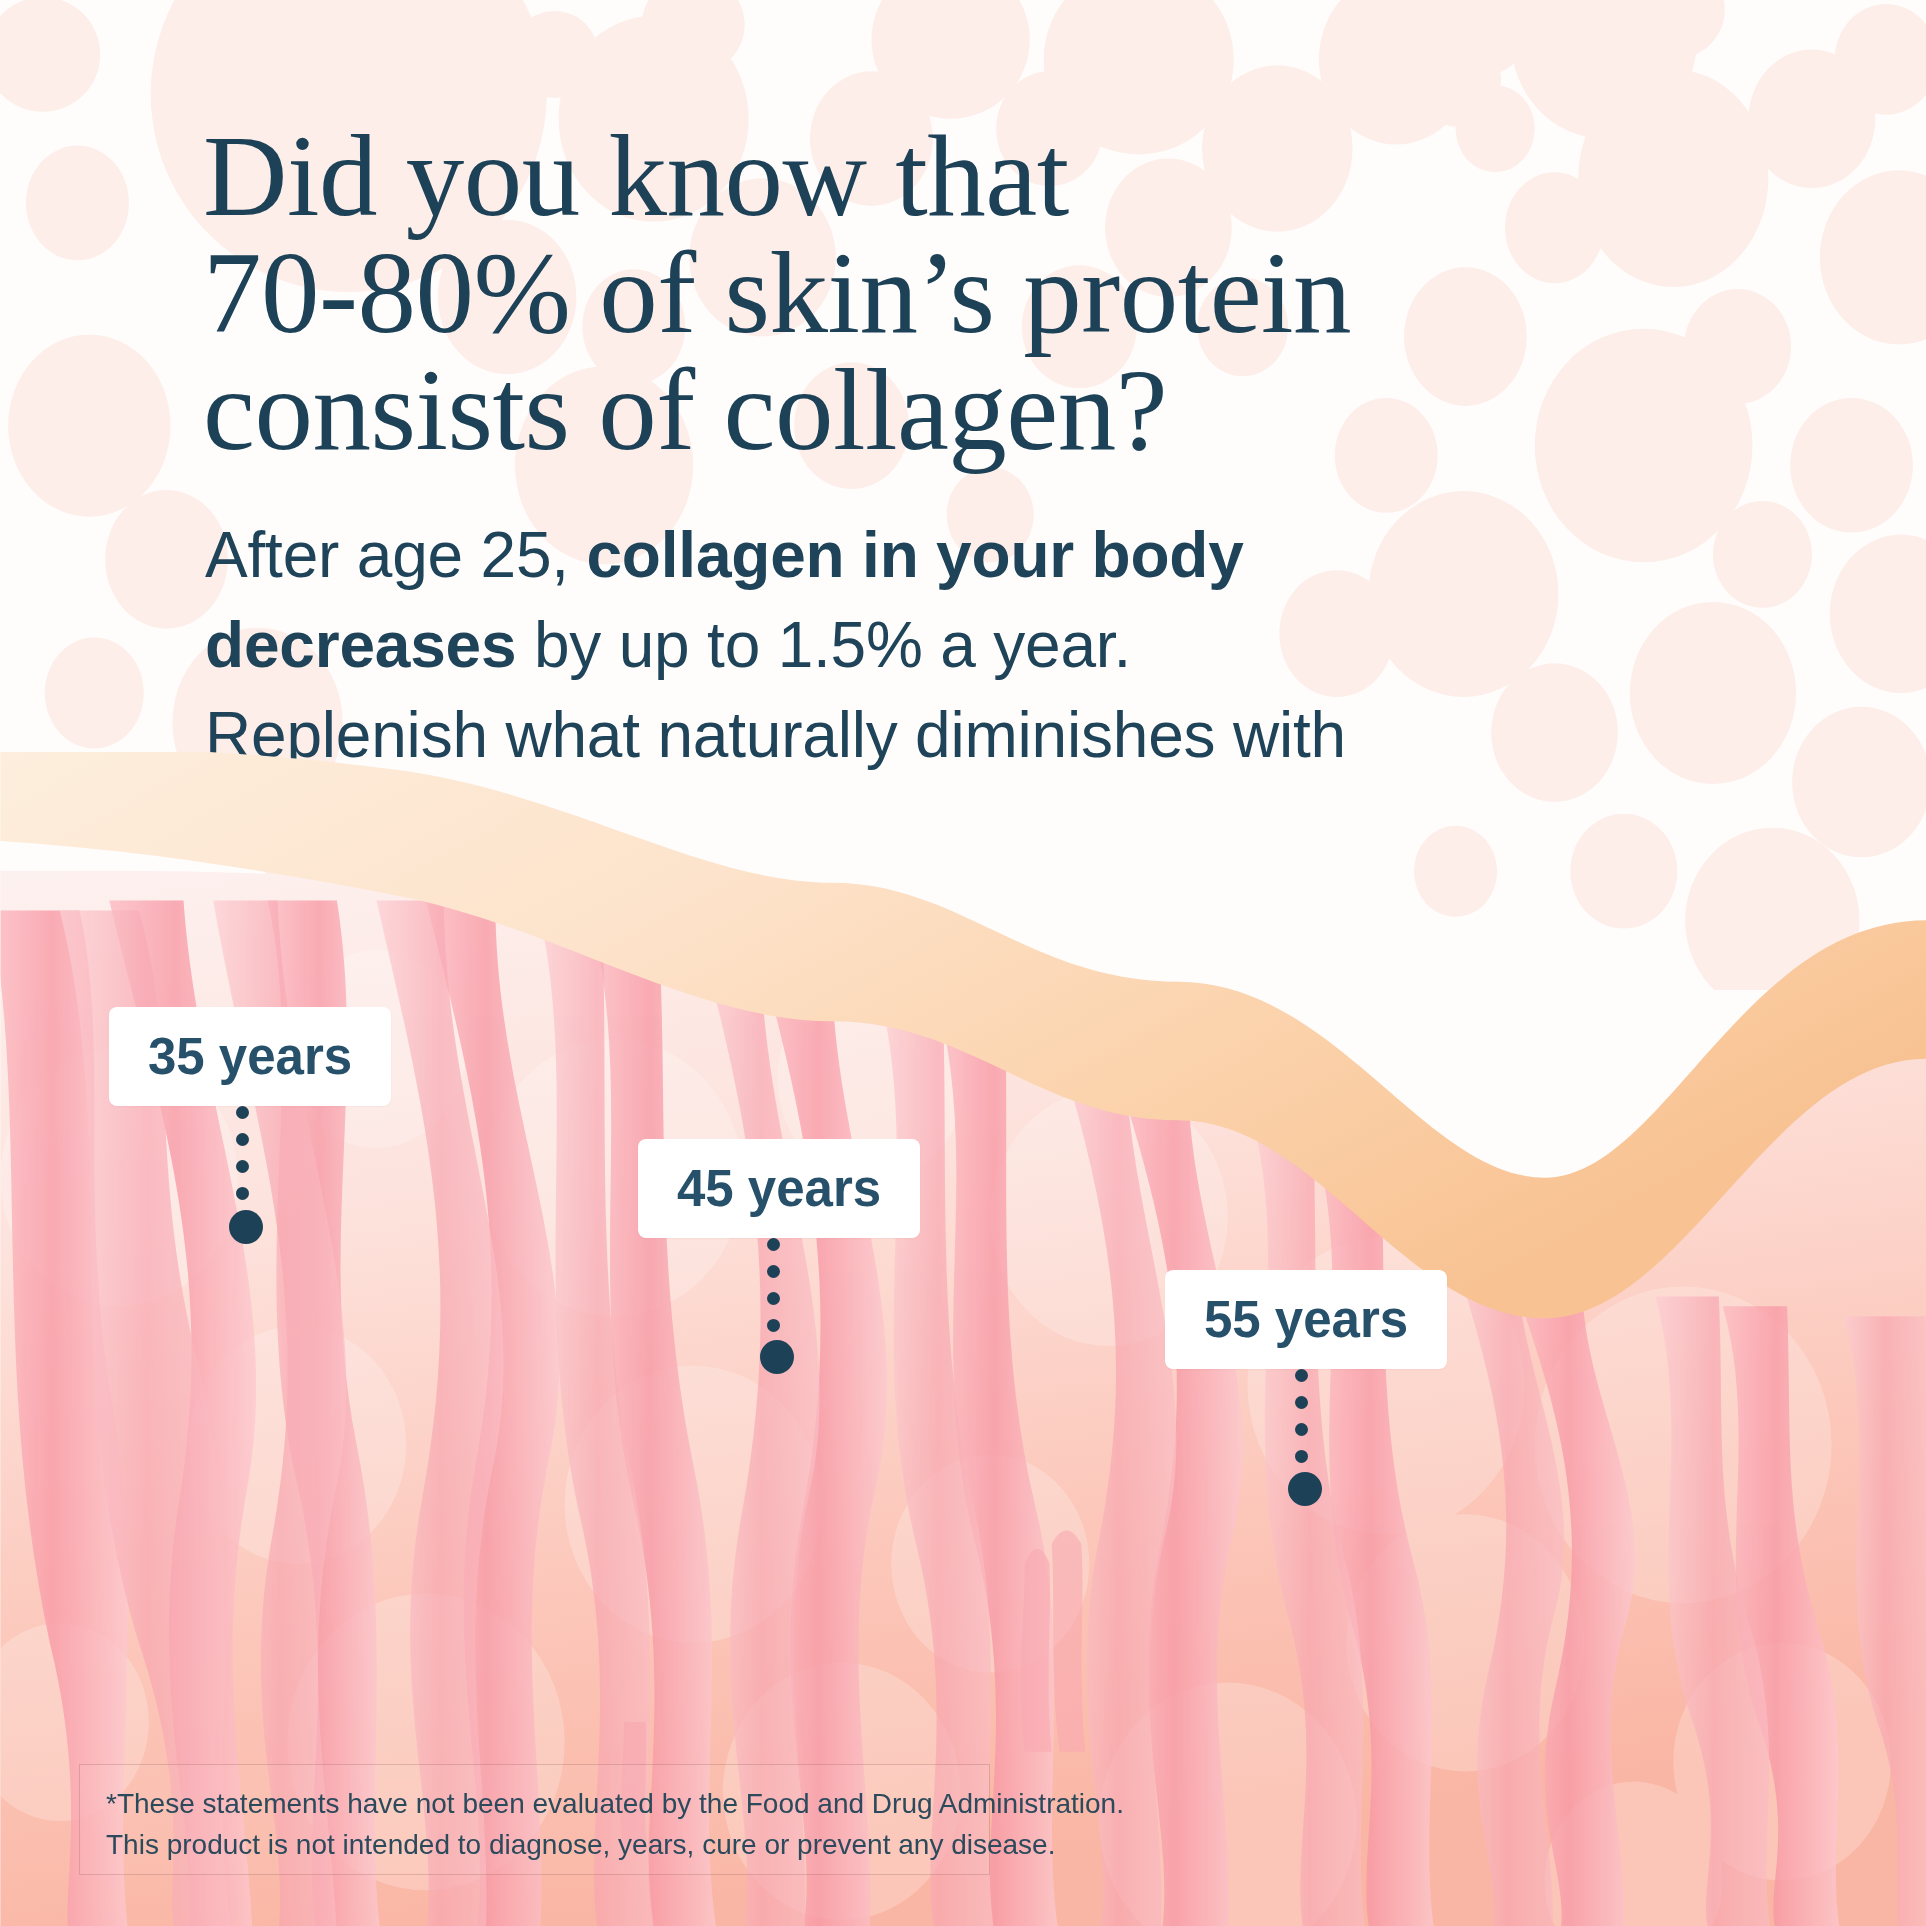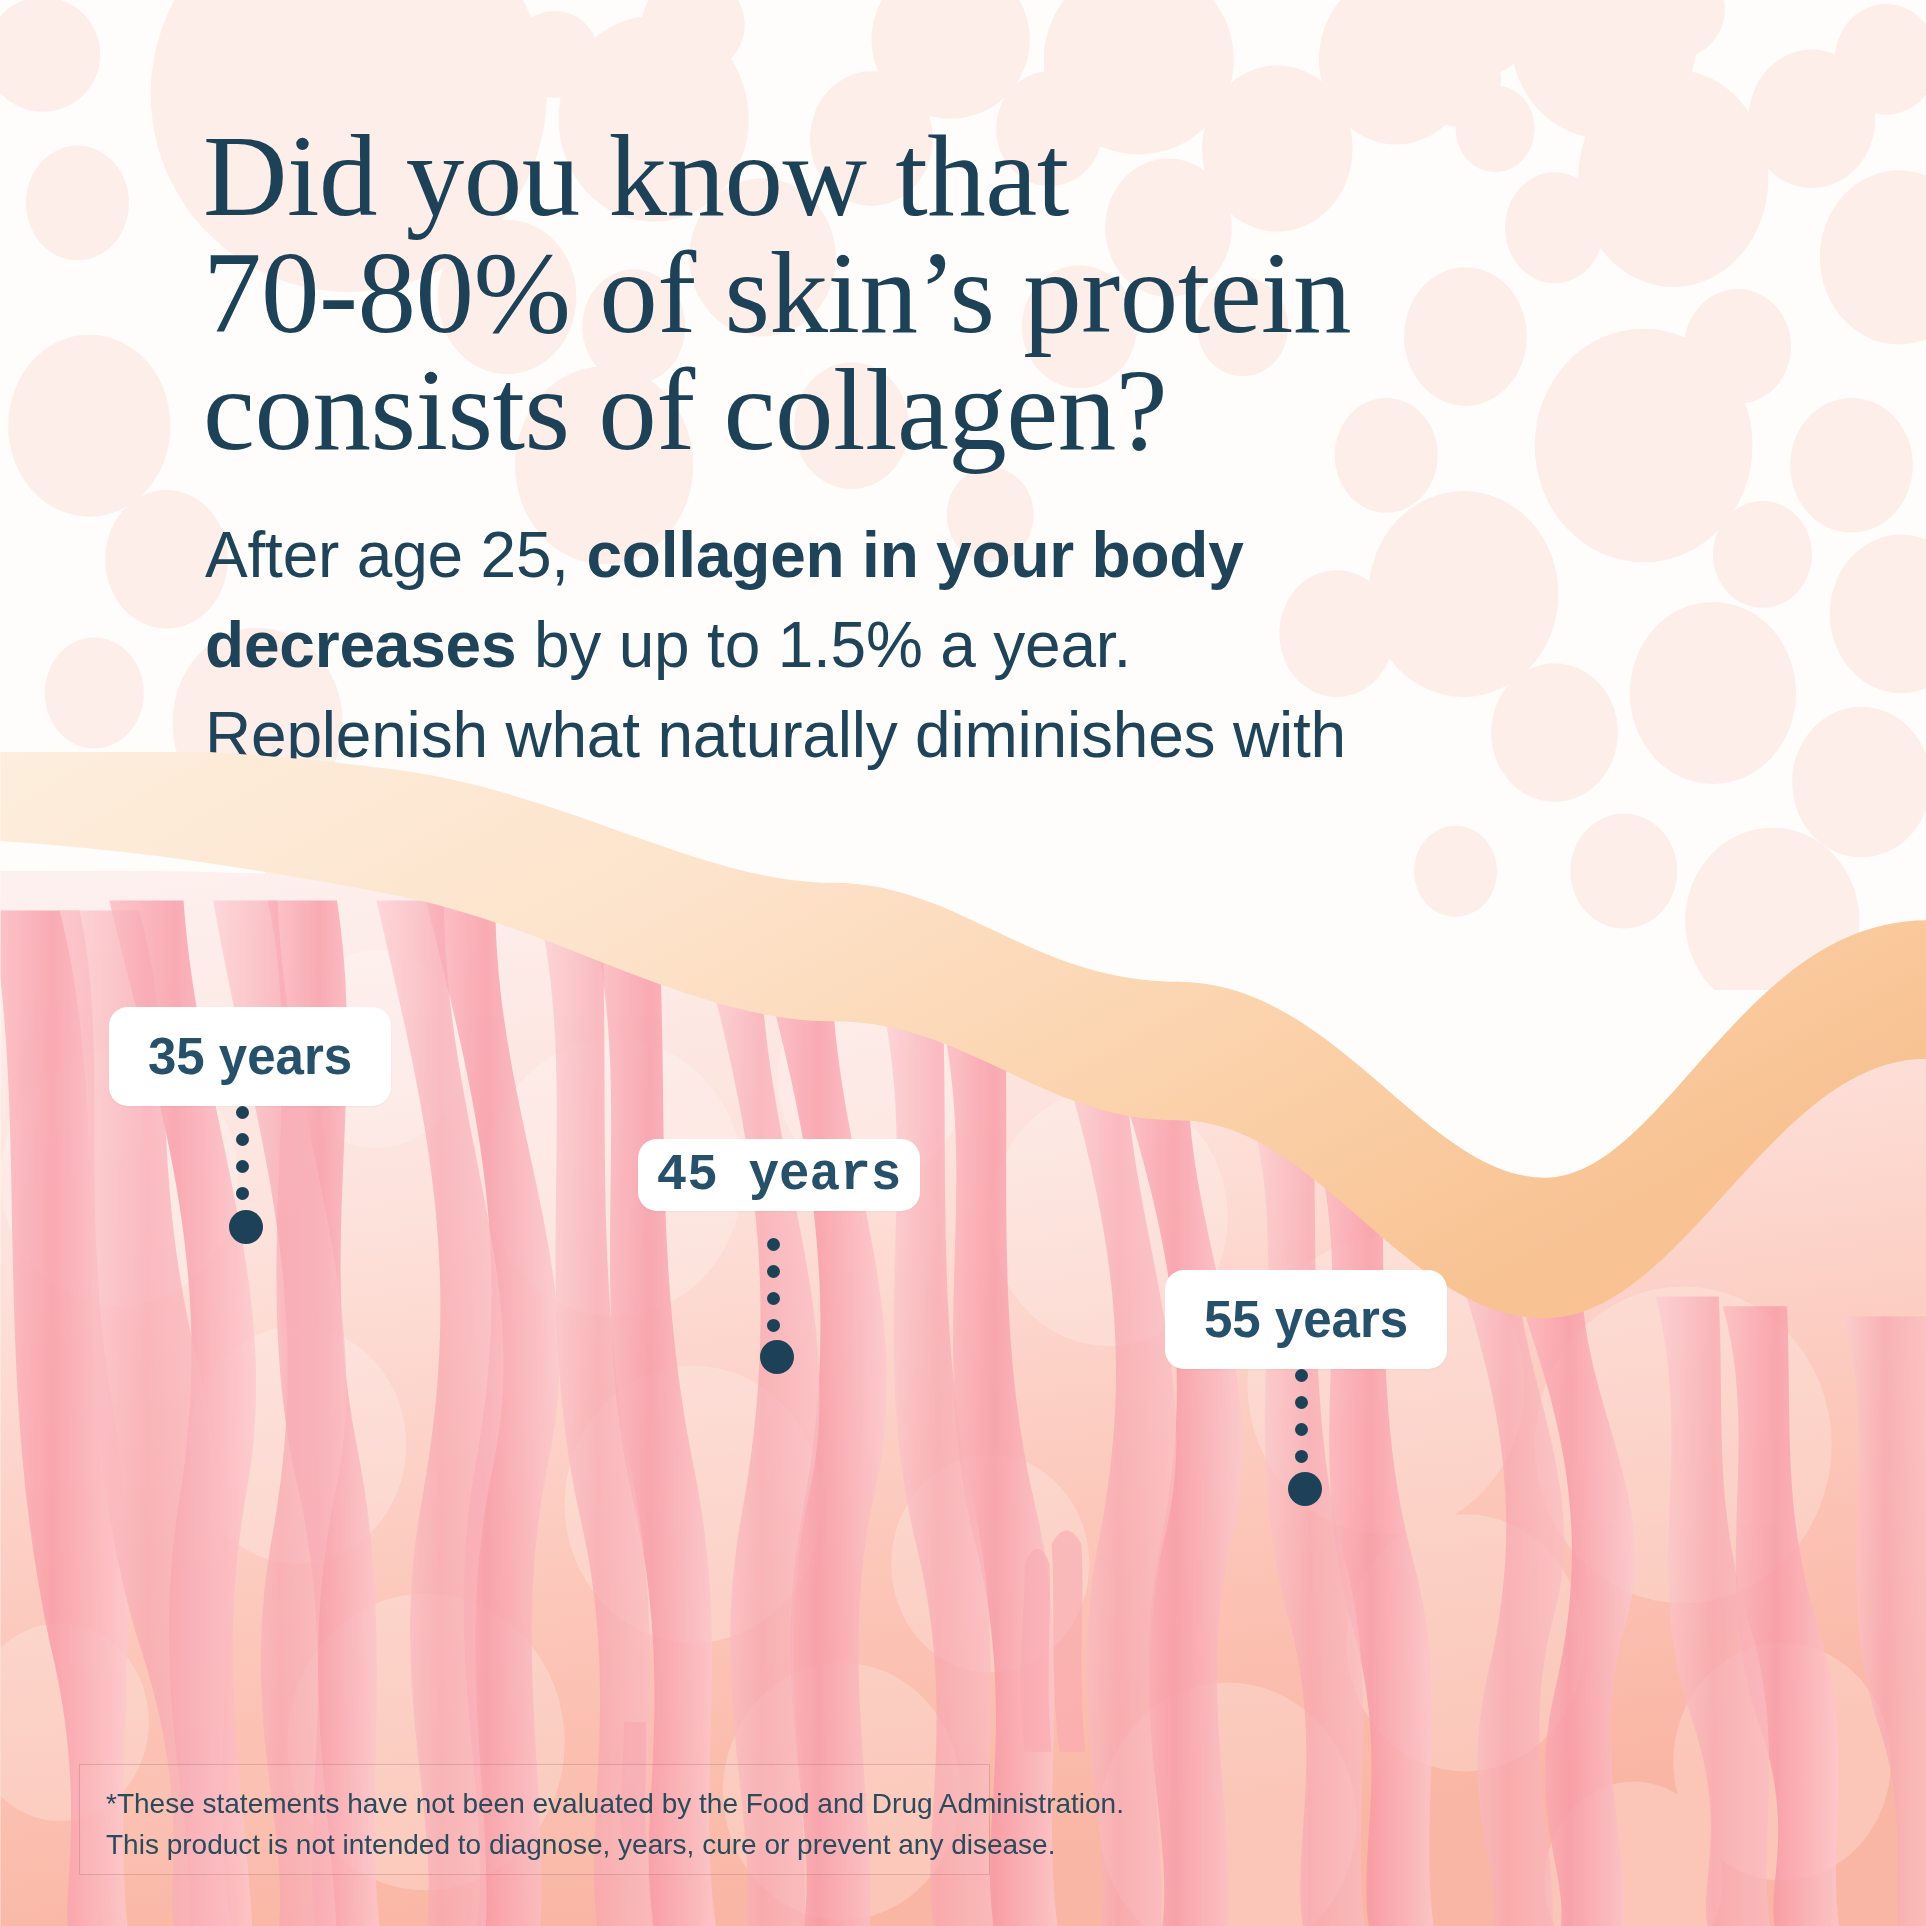--- a/index.html
+++ b/index.html
@@ -38,38 +38,38 @@
     line-height:90px;
     letter-spacing:-0.2px;
   }
   #bodycopy b{font-weight:bold;}
 
   
   .age-marker{position:absolute;}
   .age-box{
     position:absolute;
     background:#ffffff;
-    border-radius:19px;
+    border-radius:8px;
     color:#27506a;
     font-weight:bold;
     font-size:51px;
     line-height:1;
     display:flex;align-items:center;justify-content:center;
     box-shadow:0 1px 2px rgba(120,70,60,0.05);
     white-space:nowrap;
   }
 
   
   #m35 .age-box{left:109px;top:1007px;width:282px;height:99px;}
   #m35 .dots-wrap{position:absolute;left:236px;top:1106px;height:121px;width:13px;
                   border-left:13px dotted #1d4257;}
   #m35 .enddot{position:absolute;left:229px;top:1210px;}
 
   
-  #m45 .age-box{left:638px;top:1139px;width:282px;height:72px;font-family:Liberation Mono, monospace;}
+  #m45 .age-box{left:638px;top:1139px;width:282px;height:99px;}
   #m45 .dots-wrap{position:absolute;left:767px;top:1238px;height:121px;width:13px;
                   border-left:13px dotted #1d4257;}
   #m45 .enddot{position:absolute;left:760px;top:1340px;}
 
   
   #m55 .age-box{left:1165px;top:1270px;width:282px;height:99px;text-align:center;}
   #m55 .dots-wrap{position:absolute;left:1295px;top:1369px;height:121px;width:13px;
                   border-left:13px dotted #1d4257;}
   #m55 .enddot{position:absolute;left:1288px;top:1472px;}
 

